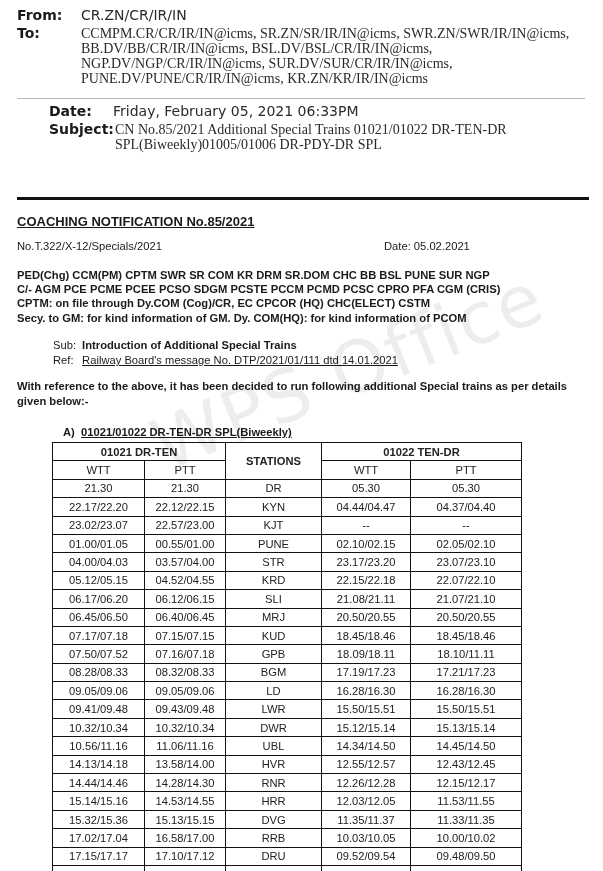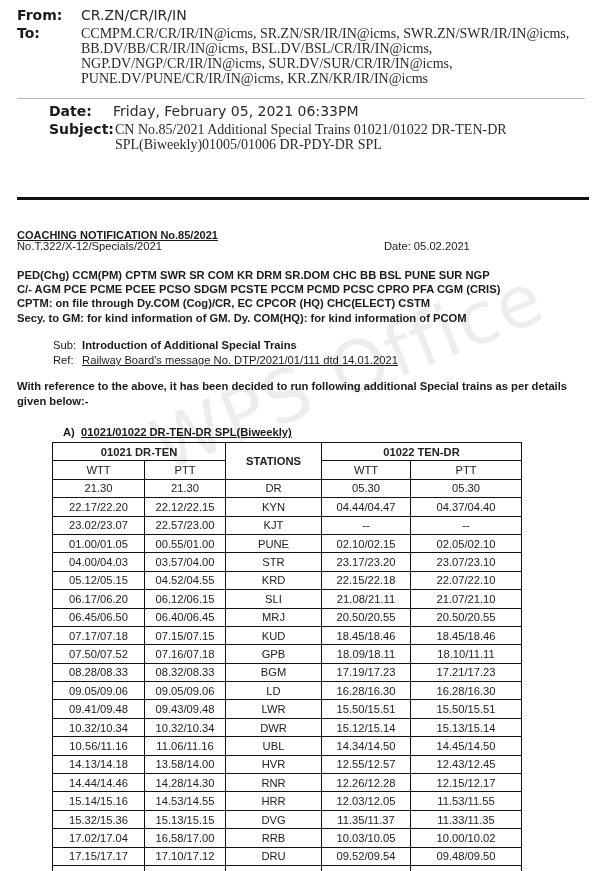--- a/index.html
+++ b/index.html
@@ -7,21 +7,21 @@
   .email { position: absolute; left: 17px; top: 8px; width: 570px; font-family: "DejaVu Sans", sans-serif; font-size: 14px; color: #2a2a2a; }
   .erow { display: flex; line-height: 15px; }
   .elabel { width: 64px; font-weight: bold; color: #1a1a1a; flex: none; }
   .eval { flex: 1; }
   .eval div { white-space: nowrap; font-family: Liberation Serif, serif; }
   .thin-rule { position: absolute; left: 17px; top: 98px; width: 568px; height: 1px; background: #b8b8b8; }
   .date-block { top: 104px; margin-left: 32px; }
   .thick-rule { position: absolute; left: 17px; top: 197px; width: 572px; height: 3px; background: #111; }
 
   .doc { position: absolute; left: 17px; top: 210px; width: 575px; font-family: "Liberation Sans", sans-serif; font-size: 11.2px; color: #1a1a1a; }
-  .cn-title { position: absolute; left: 0; top: 19px; font-weight: bold; text-decoration: underline; font-size: 11px; }
+  .cn-title { position: absolute; left: 0; top: 4px; font-weight: bold; text-decoration: underline; font-size: 13px; }
   .refno { position: absolute; left: 0; top: 30px; }
   .refdate { position: absolute; left: 367px; top: 30px; }
   .addr { position: absolute; left: 0; top: 58px; font-weight: bold; line-height: 14.2px; white-space: nowrap; }
   .subref { position: absolute; left: 36px; top: 128px; line-height: 15px; }
   .subref .k { display: inline-block; width: 26px; }
   .sub-v { font-weight: bold; }
   .ref-v { text-decoration: underline; }
   .intro { position: absolute; left: 0; top: 169px; font-weight: bold; line-height: 14.5px; width: 575px; }
   .sec-title { position: absolute; left: 46px; top: 216px; font-weight: bold; }
   .sec-title span.ul { text-decoration: underline; }

